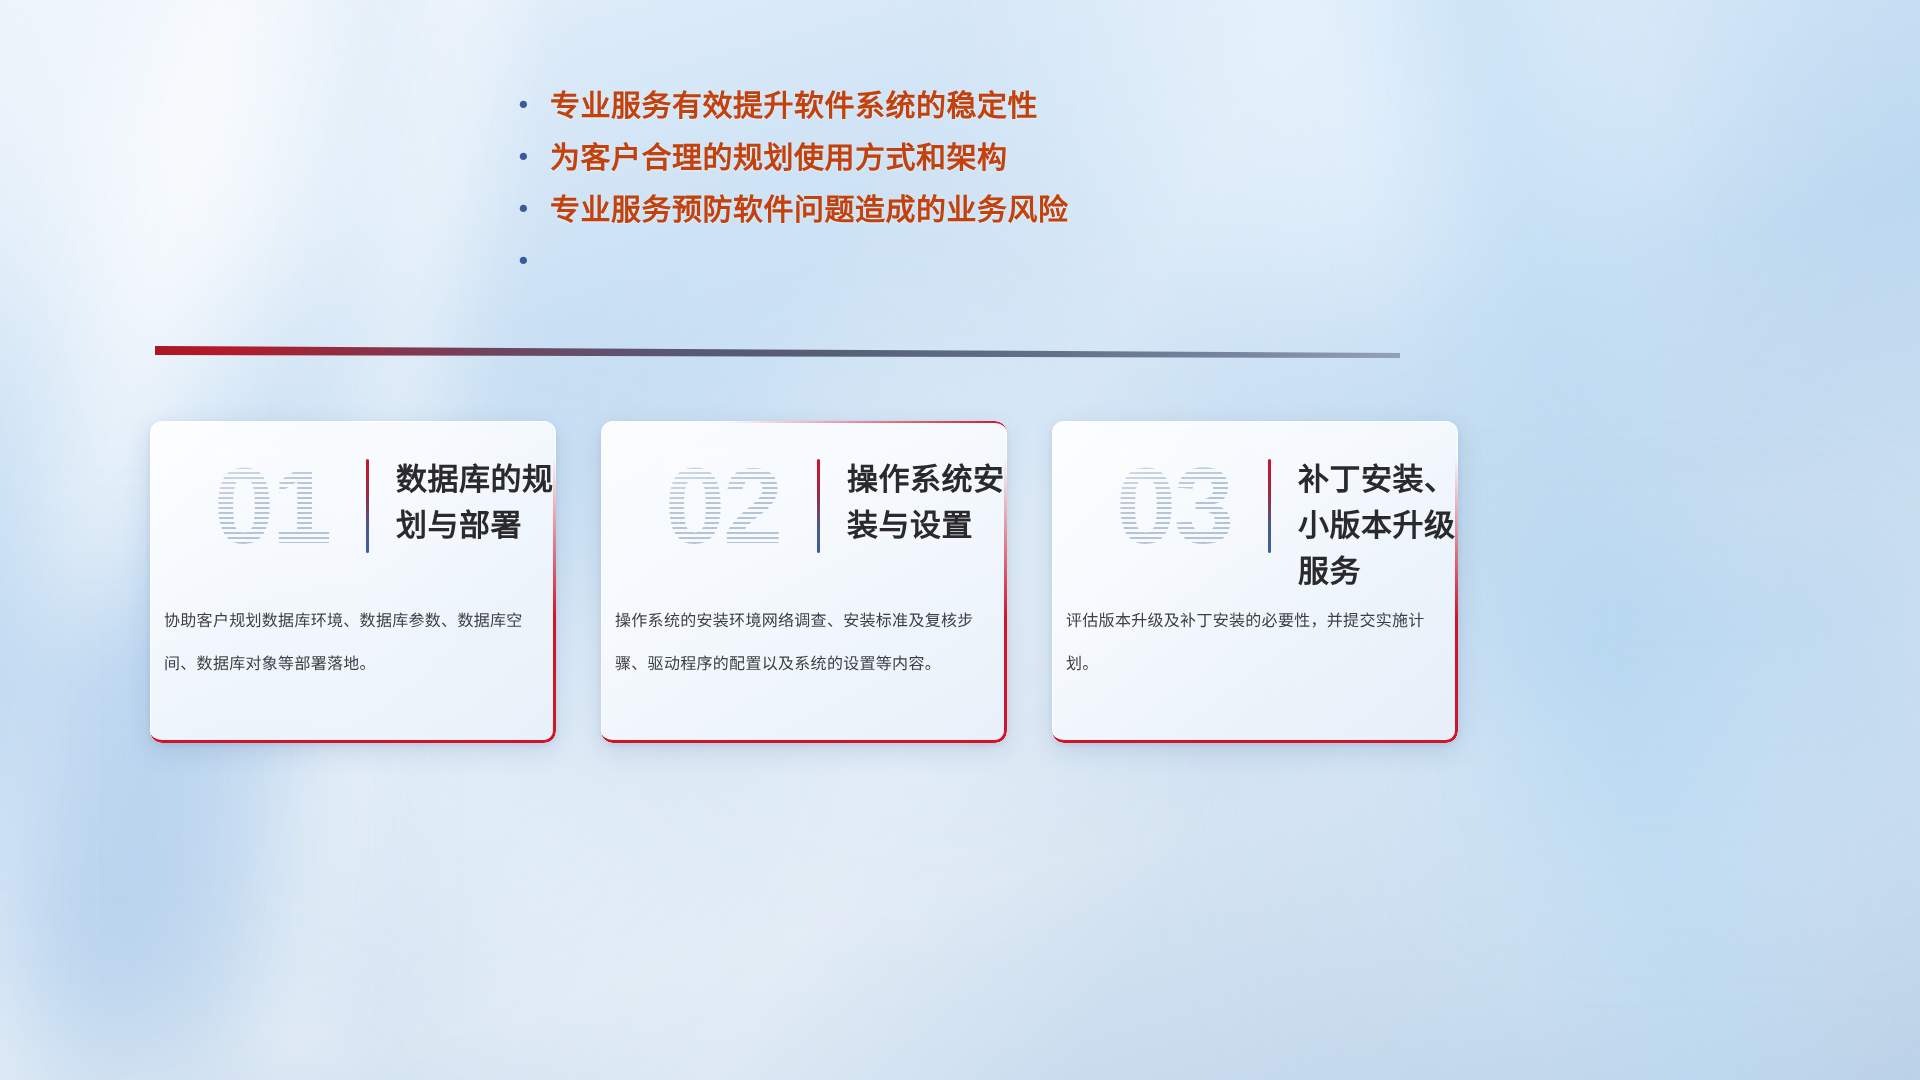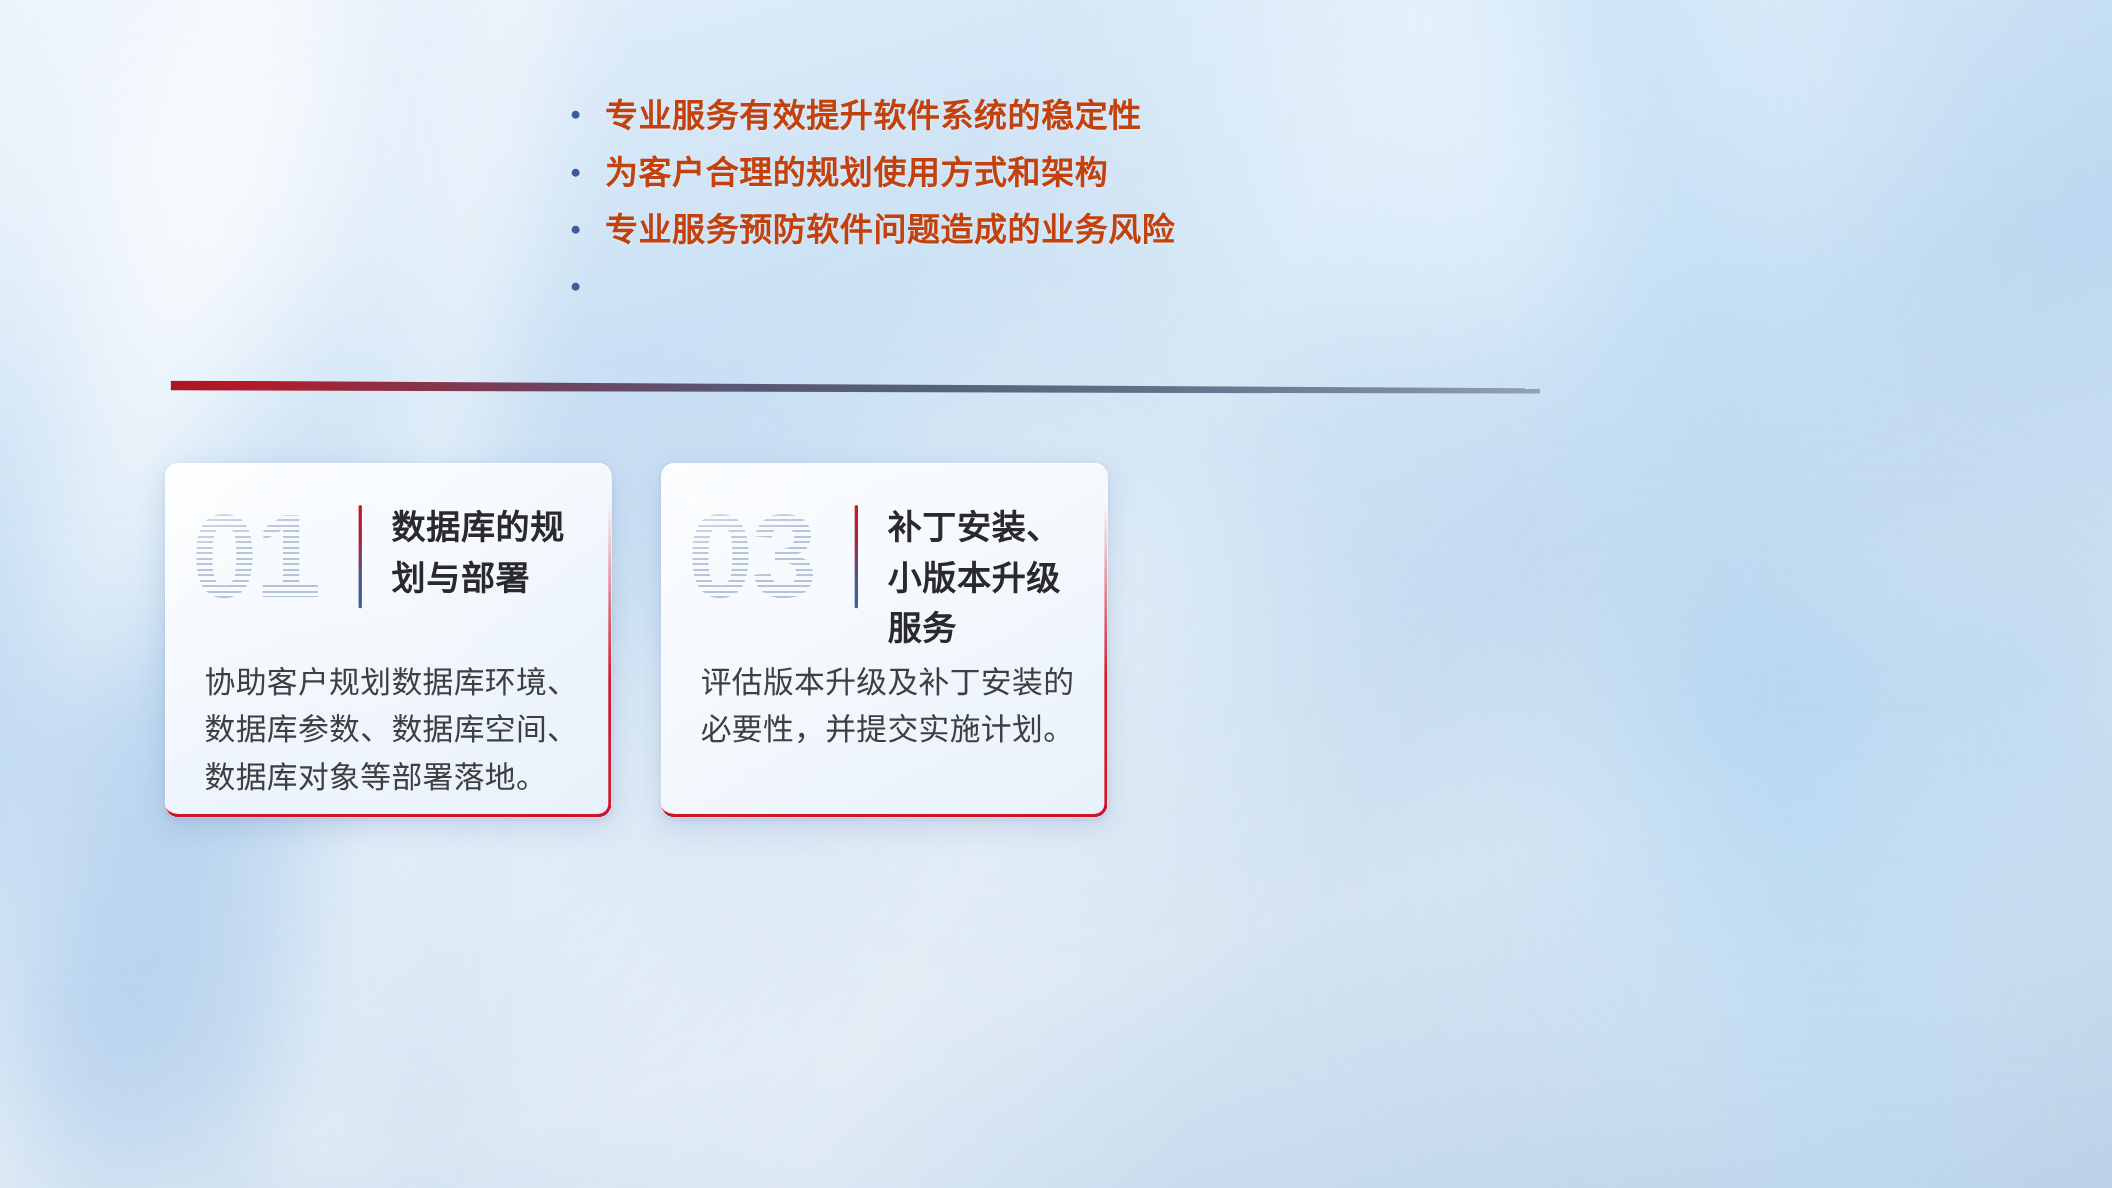--- a/index.html
+++ b/index.html
@@ -107,20 +107,21 @@
     position:relative;
     width:406px;height:322px;
     border-radius:12px;
     background:linear-gradient(150deg,
       rgba(255,255,255,.93) 0%,
       rgba(250,252,255,.90) 38%,
       rgba(240,246,252,.88) 70%,
       rgba(233,241,250,.90) 100%);
     box-shadow:0 8px 26px rgba(60,95,150,.16), 0 2px 5px rgba(60,95,150,.10);
     overflow:hidden;
+    padding-left:40px;
   }
   
   .card .accent-edge{
     position:absolute;inset:0;border-radius:12px;pointer-events:none;
     border-right:3px solid #d2142a;
     border-bottom:3px solid #d2142a;
     -webkit-mask-image:linear-gradient(200deg,rgba(0,0,0,0) 8%,rgba(0,0,0,1) 42%);
     mask-image:linear-gradient(200deg,rgba(0,0,0,0) 8%,rgba(0,0,0,1) 42%);
   }
   .card .accent-edge-top{
@@ -166,22 +167,22 @@
     width:3px;height:94px;
     background:linear-gradient(180deg,#cf1326 0%,#9b2a48 38%,#4c5a86 72%,#3c5fa0 100%);
     border-radius:2px;
   }
   .card-title{
     position:absolute;left:206px;top:36px;width:188px;
     font-size:31px;line-height:46px;font-weight:bold;
     color:#2a2a2c;letter-spacing:.5px;
   }
   .card-body{
-    position:absolute;left:36px;top:178px;right:22px;
-    font-size:28px;line-height:43px;
+    position:absolute;left:14px;top:178px;right:22px;
+    font-size:16px;line-height:43px;
     color:#3d3f43;letter-spacing:.3px;
   }
 </style>
 </head>
 <body>
 
 <div id="stage">
   <div class="glow g1"></div>
   <div class="glow g2"></div>
   <div class="glow g3"></div>
@@ -227,20 +228,31 @@
     <div class="card-head">
       <div class="wm-num">01</div>
       <div class="accent-bar"></div>
       <div class="card-title">数据库的规划与部署</div>
     </div>
     <div class="card-body">协助客户规划数据库环境、数据库参数、数据库空间、数据库对象等部署落地。</div>
     <div class="soft-edge"></div>
     <div class="accent-edge"></div>
   </div>
 
+  <div class="card">
+    <div class="card-head">
+      <div class="wm-num">02</div>
+      <div class="accent-bar"></div>
+      <div class="card-title">操作系统安装与设置</div>
+    </div>
+    <div class="card-body">操作系统的安装环境网络调查、安装标准及复核步骤、驱动程序的配置以及系统的设置等内容。</div>
+    <div class="soft-edge"></div>
+    <div class="accent-edge"></div>
+    <div class="accent-edge-top"></div>
+  </div>
 
   <div class="card">
     <div class="card-head">
       <div class="wm-num">03</div>
       <div class="accent-bar"></div>
       <div class="card-title">补丁安装、小版本升级服务</div>
     </div>
     <div class="card-body">评估版本升级及补丁安装的必要性，并提交实施计划。</div>
     <div class="soft-edge"></div>
     <div class="accent-edge"></div>

